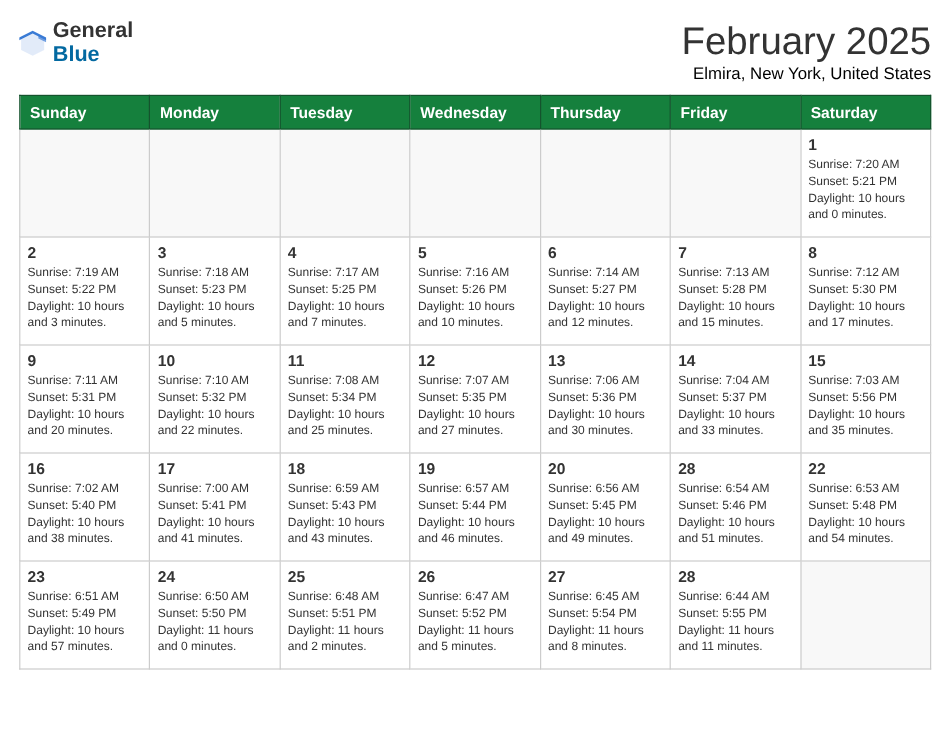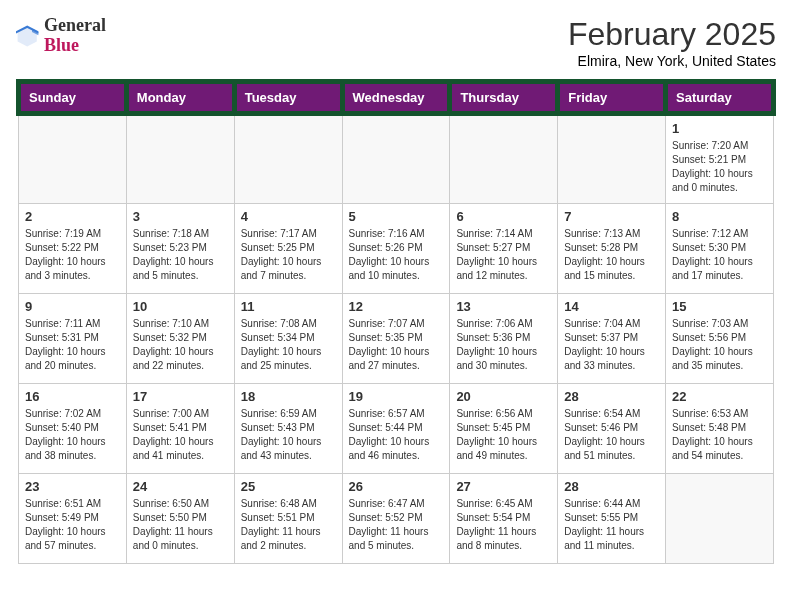--- a/index.html
+++ b/index.html
@@ -18,24 +18,23 @@
     }
     .logo {
       display: flex;
       align-items: center;
       gap: 4px;
     }
     .logo-text {
       font-size: 18px;
       font-weight: bold;
       line-height: 1.1;
-      font-family: Liberation Serif, serif;
     }
     .logo-general { color: #333; }
-    .logo-blue { color: #be185d; }
+    .logo-blue { color: #0369a1; }
     .logo-icon {
       width: 24px;
       height: 24px;
     }
     .title-block {
       text-align: right;
     }
     .calendar-title {
       font-size: 32px;
       color: #333;
@@ -45,27 +44,27 @@
     .calendar-subtitle {
       font-size: 14px;
       color: #000000;
     }
     .calendar {
       width: 100%;
       border-collapse: collapse;
       border: 1px solid #ccc;
     }
     .calendar th {
-      background: #701a75;
+      background: #15803d;
       color: #fff;
       font-size: 13px;
       font-weight: bold;
       padding: 6px 8px;
       text-align: left;
-      border: 5px solid #14532d;
+      border: 1px solid #14532d;
     }
     .calendar td {
       width: calc(100% / 7);
       vertical-align: top;
       padding: 5px 6px;
       border: 1px solid #ccc;
       font-size: 10.5px;
       color: #333;
       height: 88px;
       background: #fff;

